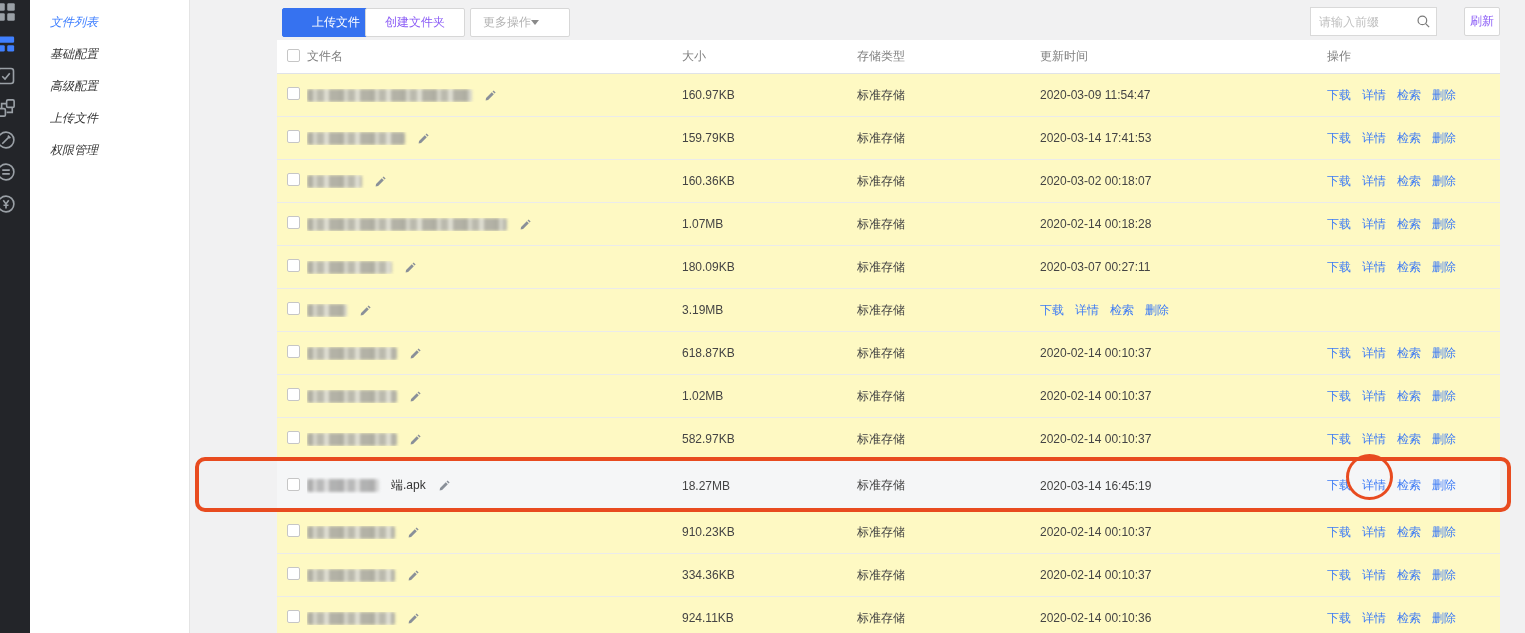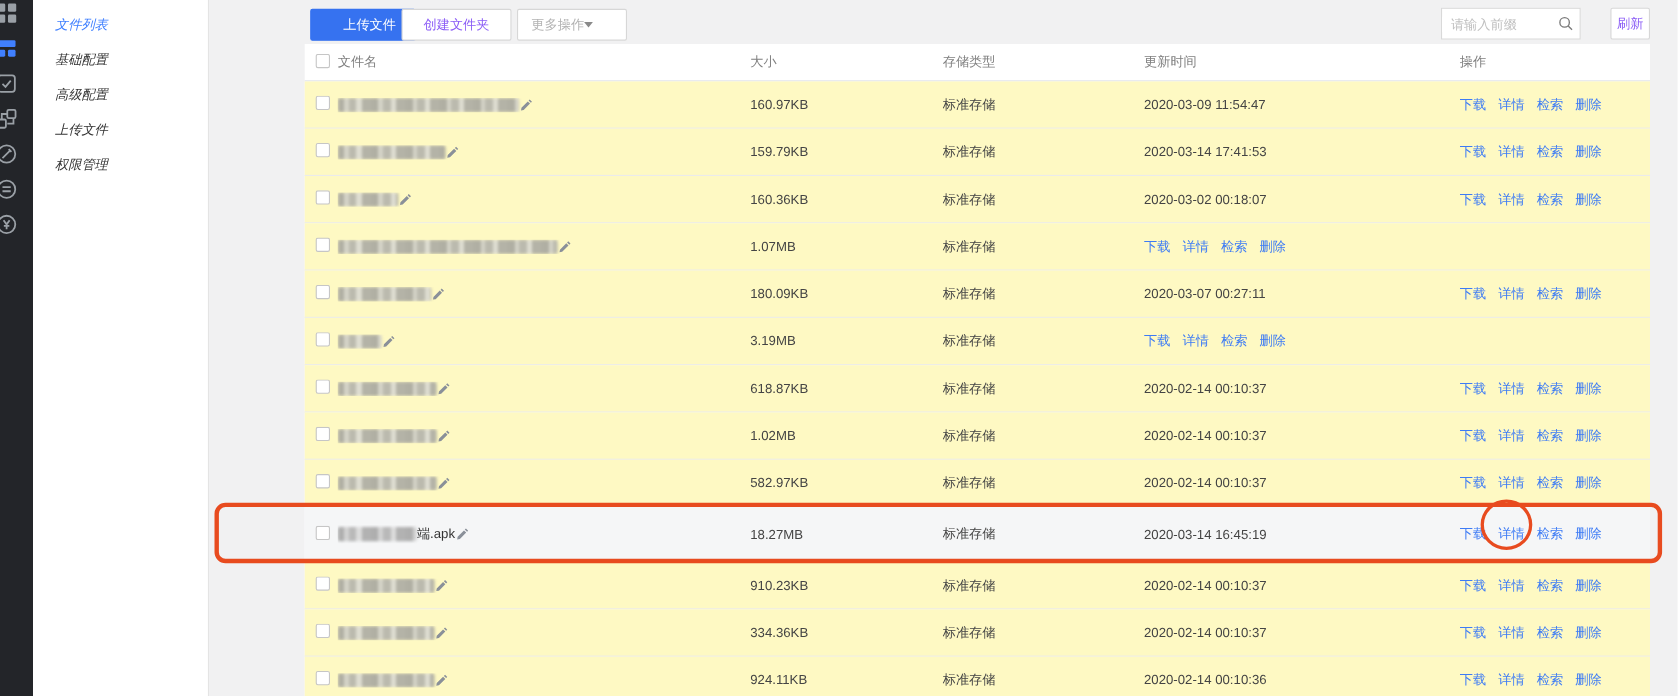--- a/index.html
+++ b/index.html
@@ -39,21 +39,21 @@
   .btn-refresh { top:7px; right:0; width:36px; height:29px; left:auto; }
   
   .table { position:absolute; left:0; top:40px; width:1223px; background:#fff; }
   .trow { display:grid; grid-template-columns:30px 375px 175px 183px 287px auto; align-items:center; }
   .thead { height:34px; color:#808080; border-bottom:1px solid #e0e3e8; }
   .row { height:43px; border-bottom:1px solid #ebebeb; background:#fef9c3; }
   .row.hl { height:50px; background:#f5f6f7; }
   .cell { overflow:hidden; white-space:nowrap; }
   .c-check { padding-left:10px; }
   .checkbox { display:inline-block; width:13px; height:13px; border:1px solid #c6c6c6; border-radius:2px; background:#fff; cursor:pointer; }
-  .c-name { display:flex; align-items:center; gap:0; cursor:pointer; }
+  .c-name { display:flex; align-items:center; gap:12px; cursor:pointer; }
   .blur { display:inline-block; height:13px; border-radius:2px; opacity:.78; filter:blur(1.6px);
           background:repeating-linear-gradient(90deg,#9a9a9a 0 6px,#c9c9c9 6px 10px,#a8a8a8 10px 17px,#d6d6d6 17px 22px,#9f9f9f 22px 31px); }
   .name-suffix { color:#333; }
   .edit-ico { display:inline-flex; cursor:pointer; }
   .c-actions { display:flex; gap:11px; }
   .c-actions a { color:#3d7bf5; text-decoration:none; cursor:pointer; }
   
   .anno-rect { position:absolute; left:195px; top:457px; width:1316px; height:55px;
                border:4px solid #e84b1f; border-radius:10px; z-index:5; pointer-events:none; }
   .anno-circle { position:absolute; left:1346px; top:454px; width:47px; height:46px;
@@ -222,20 +222,21 @@
       <span class="blur" style="width: 200px;"></span>
 
       <span class="edit-ico" hidden="">
         <svg width="13" height="13" viewBox="0 0 16 16">
                   <path fill="#8a9099" d="M11.8 1.7 L14.3 4.2 L13 5.5 L10.5 3 Z M9.6 3.9 L12.1 6.4 L5 13.5 L2 14 L2.5 11 Z"></path>
                 </svg>
       </span>
     </div>
     <div class="cell c-size">1.07MB</div>
     <div class="cell c-storage">标准存储</div>
+    <div class="cell c-time">2020-02-14 00:18:28</div>
     <div class="cell c-actions">
               <a>下载</a>
               <a>详情</a>
               <a>检索</a>
               <a>删除</a>
             </div>
   </div>
 
   <div class="trow row">
     <div class="cell c-check"><span class="checkbox"></span></div>

